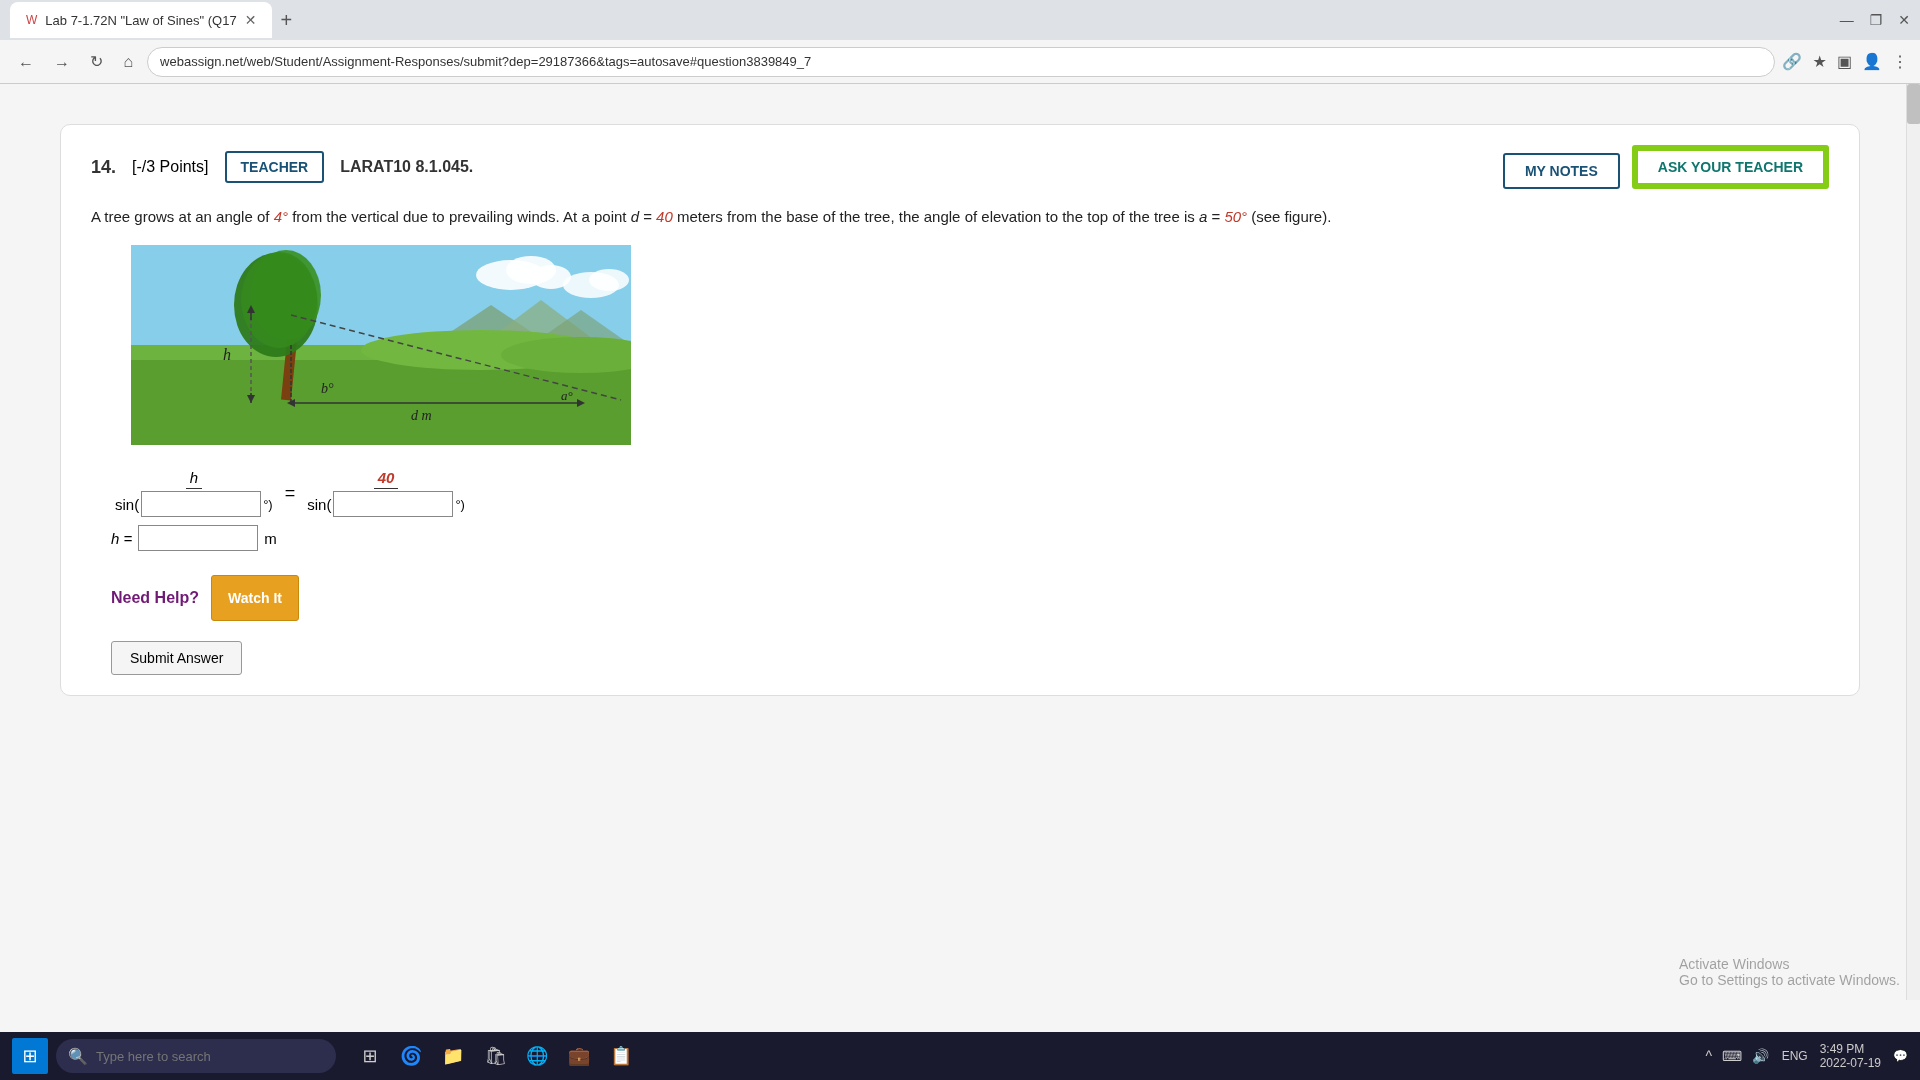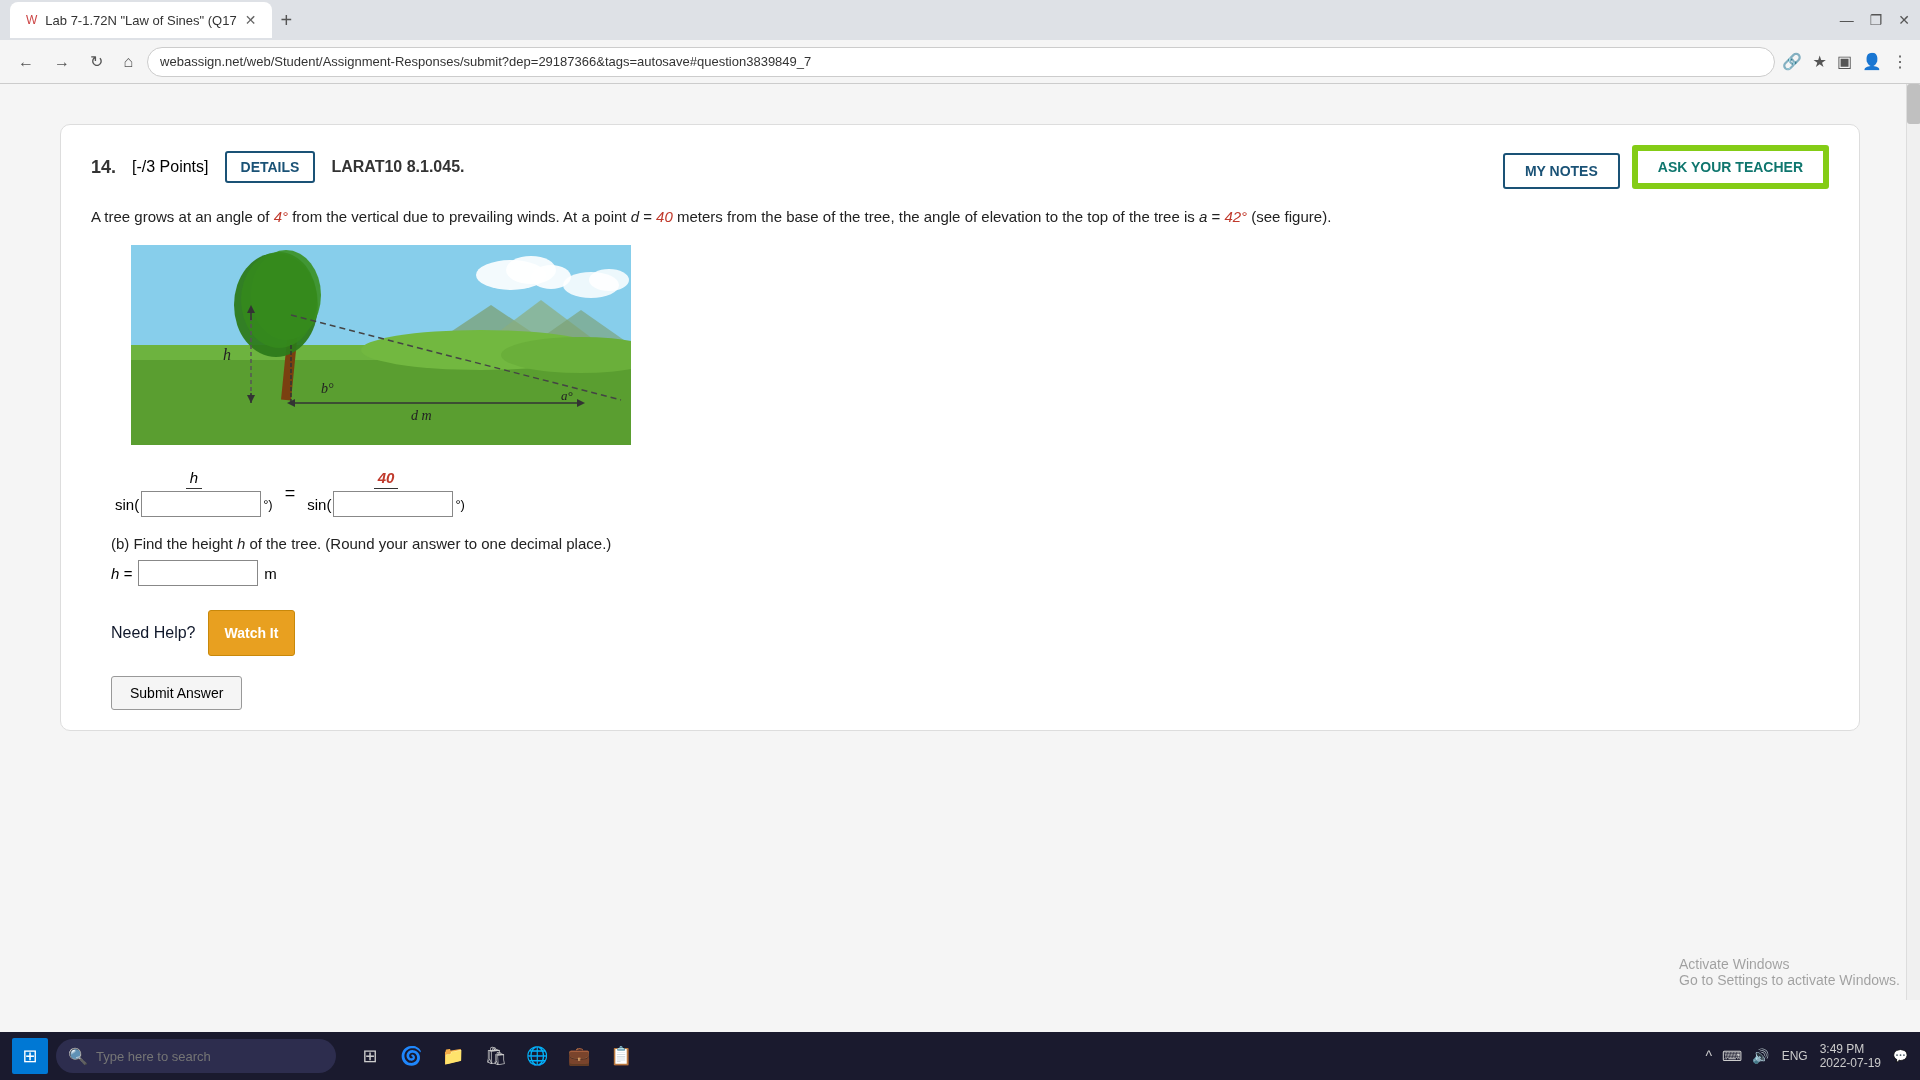--- a/index.html
+++ b/index.html
@@ -196,22 +196,22 @@
       padding: 2px 4px;
     }
 
     .need-help-row {
       display: flex;
       align-items: center;
       gap: 12px;
       margin-top: 24px;
     }
     .need-help-label {
-      color: #0f172a;
-      font-weight: normal;
+      color: #701a75;
+      font-weight: bold;
       font-size: 16px;
     }
     .watch-it-btn {
       background: #e8a020;
       border: 1px solid #c8880a;
       color: #fff;
       padding: 14px 16px;
       font-size: 14px;
       font-weight: bold;
       cursor: pointer;
@@ -328,39 +328,39 @@
     </div>
   </div>
 </div>
 
 <div style="background:#f5f5f5; padding: 20px 30px; height: calc(1080px - 84px - 48px); overflow: hidden;">
   <div class="page-content">
 
     <div class="question-header">
       <span class="question-number">14.</span>
       <span class="points-label">[-/3 Points]</span>
-      <button class="details-btn">DETAILS</button>
+      <button class="details-btn">TEACHER</button>
       <span class="question-code">LARAT10 8.1.045.</span>
       <div class="header-buttons">
         <button class="my-notes-btn">MY NOTES</button>
         <button class="ask-teacher-btn">ASK YOUR TEACHER</button>
       </div>
     </div>
 
     <div class="problem-text">
       <span>A tree grows at an angle of</span>
       <span class="red-value">4°</span>
       <span>from the vertical due to prevailing winds. At a point</span>
       <span class="italic">d</span>
       <span> = </span>
       <span class="red-value">40</span>
       <span>meters from the base of the tree, the angle of elevation to the top of the tree is</span>
       <span class="italic">a</span>
       <span> = </span>
-      <span class="red-value">42°</span>
+      <span class="red-value">50°</span>
       <span>(see figure).</span>
     </div>
 
     <div class="figure-container">
       <svg class="figure-svg" viewBox="0 0 500 200">
 
         <rect x="0" y="0" width="500" height="200" fill="#87ceeb"></rect>
 
         <ellipse cx="380" cy="30" rx="35" ry="15" fill="white" opacity="0.9"></ellipse>
         <ellipse cx="400" cy="25" rx="25" ry="14" fill="white" opacity="0.9"></ellipse>
@@ -428,25 +428,20 @@
         <div class="fraction">
           <div class="frac-num" style="color:#c0392b; font-weight:bold;">40</div>
           <div class="frac-den">
             <span class="sin-text">sin(</span>
             <input type="text" class="answer-input" style="">
             <span class="degree-sign">°)</span>
           </div>
         </div>
       </div>
 
-      <div class="part-label" style="margin-top:18px;">
-        <span>(b) Find the height</span>
-        <span class="italic"> h </span>
-        <span>of the tree. (Round your answer to one decimal place.)</span>
-      </div>
 
       <div class="part-b-row">
         <span style="font-style:italic;"><span style="font-style:italic;">h</span> =</span>
         <input type="text" class="answer-input-sm" style="">
         <span>m</span>
       </div>
 
       <div class="need-help-row">
         <span class="need-help-label">Need Help?</span>
         <button class="watch-it-btn">Watch It</button>

